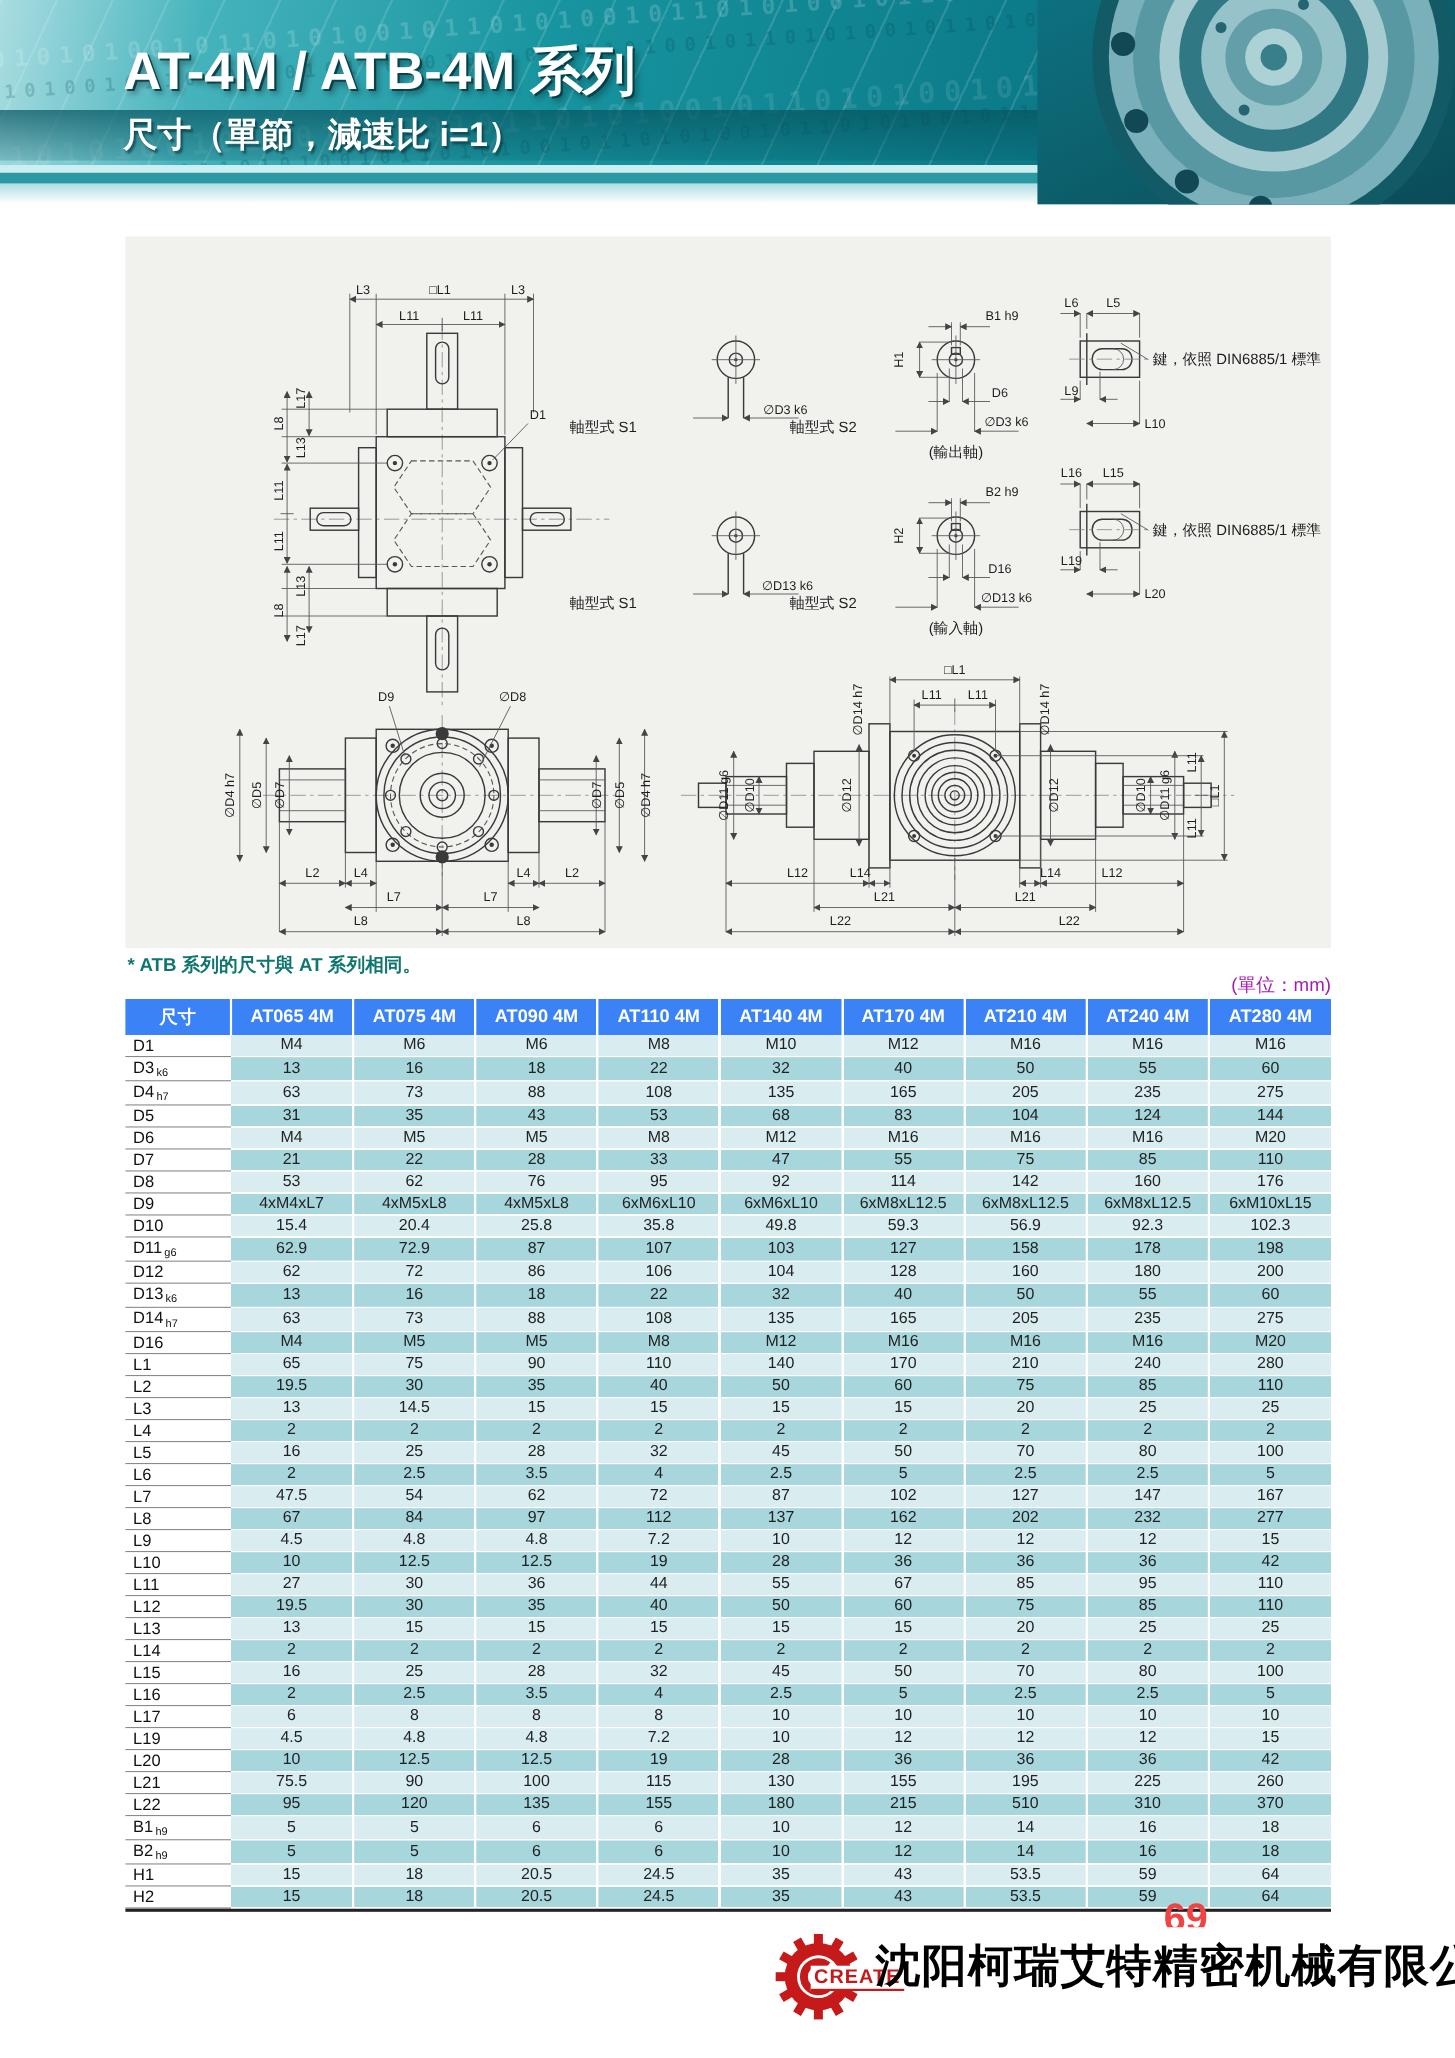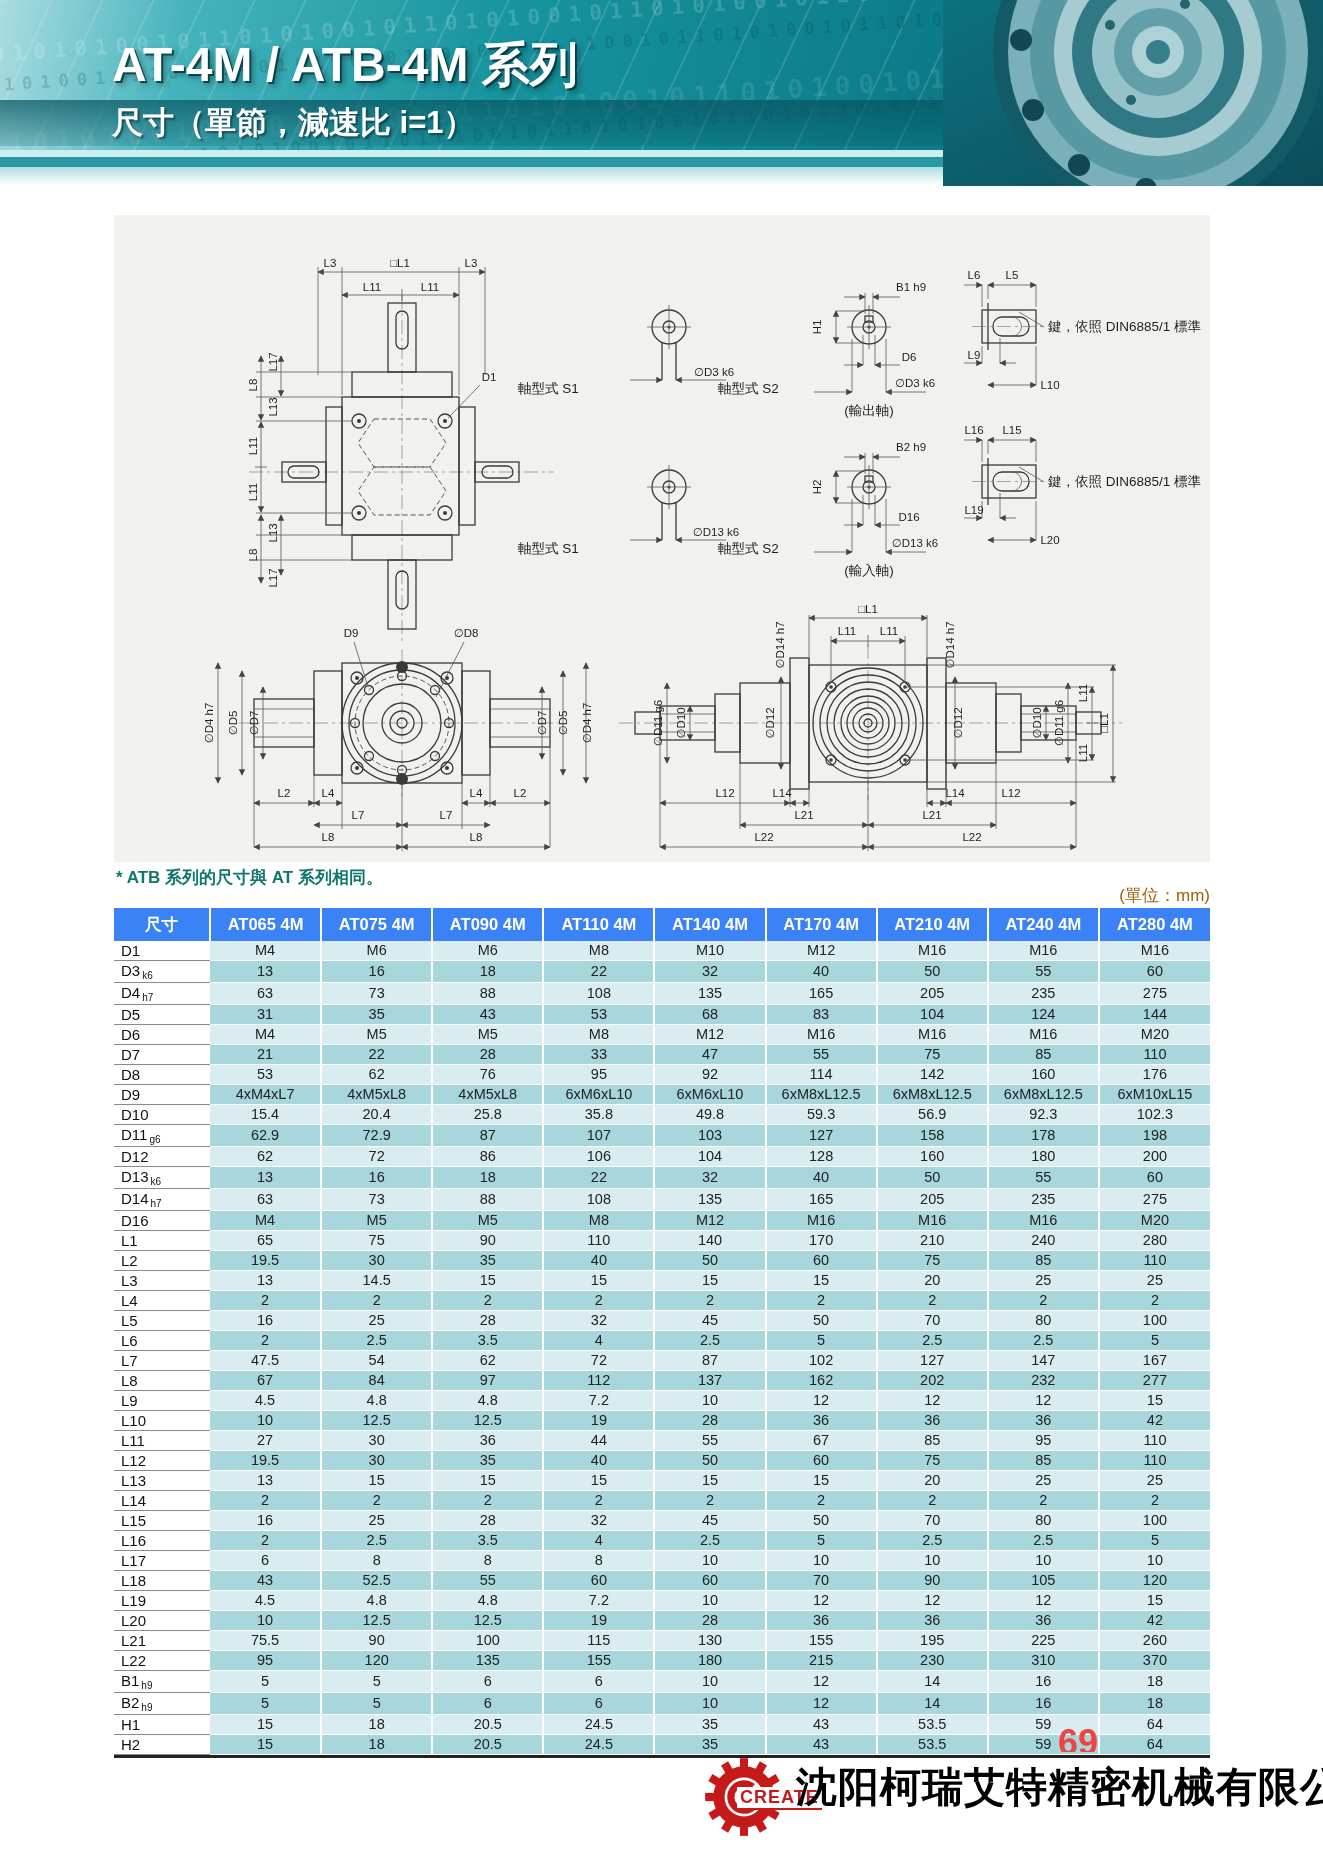--- a/index.html
+++ b/index.html
@@ -35,21 +35,21 @@
   .s2l{stroke:#5a5a5a;stroke-width:.8;fill:none}
   .cl{stroke:#808080;stroke-width:.7;fill:none;stroke-dasharray:14 4 3 4}
   .dd{stroke:#555;stroke-width:1;fill:none;stroke-dasharray:5 3}
   .dim{stroke:#555;stroke-width:.8;fill:none}
   .dot{fill:#3a3a3a;stroke:none}
   .dlabel{font-size:11.5px;fill:#1e1e1e;font-family:"Liberation Sans","DejaVu Sans",sans-serif}
   .dlabel.cjk{font-size:13.5px}
 
   
   .note{position:absolute;left:116px;top:866px;color:#0f766e;font-size:17px;font-weight:600}
-  .unit{position:absolute;right:113px;top:884px;color:#a16207;font-size:17px}
+  .unit{position:absolute;right:113px;top:884px;color:#a21caf;font-size:17px}
 
   
   .tablewrap{position:absolute;left:114px;top:908px;width:1096px;border-bottom:3px solid #222}
   table{border-collapse:collapse;table-layout:fixed;width:100%}
   col.c0{width:96px}
   thead th{background:#3b82f6;color:#fff;font-size:16.5px;font-weight:700;height:33px;
     border-right:2px solid #fff;overflow:hidden}
   thead th:last-child{border-right:0}
   tbody td{height:19px;line-height:19px;font-size:14.5px;text-align:center;color:#222;
     border-right:2px solid #fff;border-bottom:1px solid #fff;padding:0;overflow:hidden;white-space:nowrap}
@@ -874,32 +874,20 @@
             <td>6</td>
             <td>8</td>
             <td>8</td>
             <td>8</td>
             <td>10</td>
             <td>10</td>
             <td>10</td>
             <td>10</td>
             <td>10</td>
           </tr>
-          <tr class="dark">
-            <td class="rowlabel"><span>L18</span></td>
-            <td>43</td>
-            <td>52.5</td>
-            <td>55</td>
-            <td>60</td>
-            <td>60</td>
-            <td>70</td>
-            <td>90</td>
-            <td>105</td>
-            <td>120</td>
-          </tr>
           <tr class="light">
             <td class="rowlabel"><span>L19</span></td>
             <td>4.5</td>
             <td>4.8</td>
             <td>4.8</td>
             <td>7.2</td>
             <td>10</td>
             <td>12</td>
             <td>12</td>
             <td>12</td>
@@ -930,21 +918,21 @@
             <td>260</td>
           </tr>
           <tr class="dark">
             <td class="rowlabel"><span>L22</span></td>
             <td>95</td>
             <td>120</td>
             <td>135</td>
             <td>155</td>
             <td>180</td>
             <td>215</td>
-            <td>230</td>
+            <td>510</td>
             <td>310</td>
             <td>370</td>
           </tr>
           <tr class="light">
             <td class="rowlabel"><span>B1</span><span class="sub">h9</span></td>
             <td>5</td>
             <td>5</td>
             <td>6</td>
             <td>6</td>
             <td>10</td>

